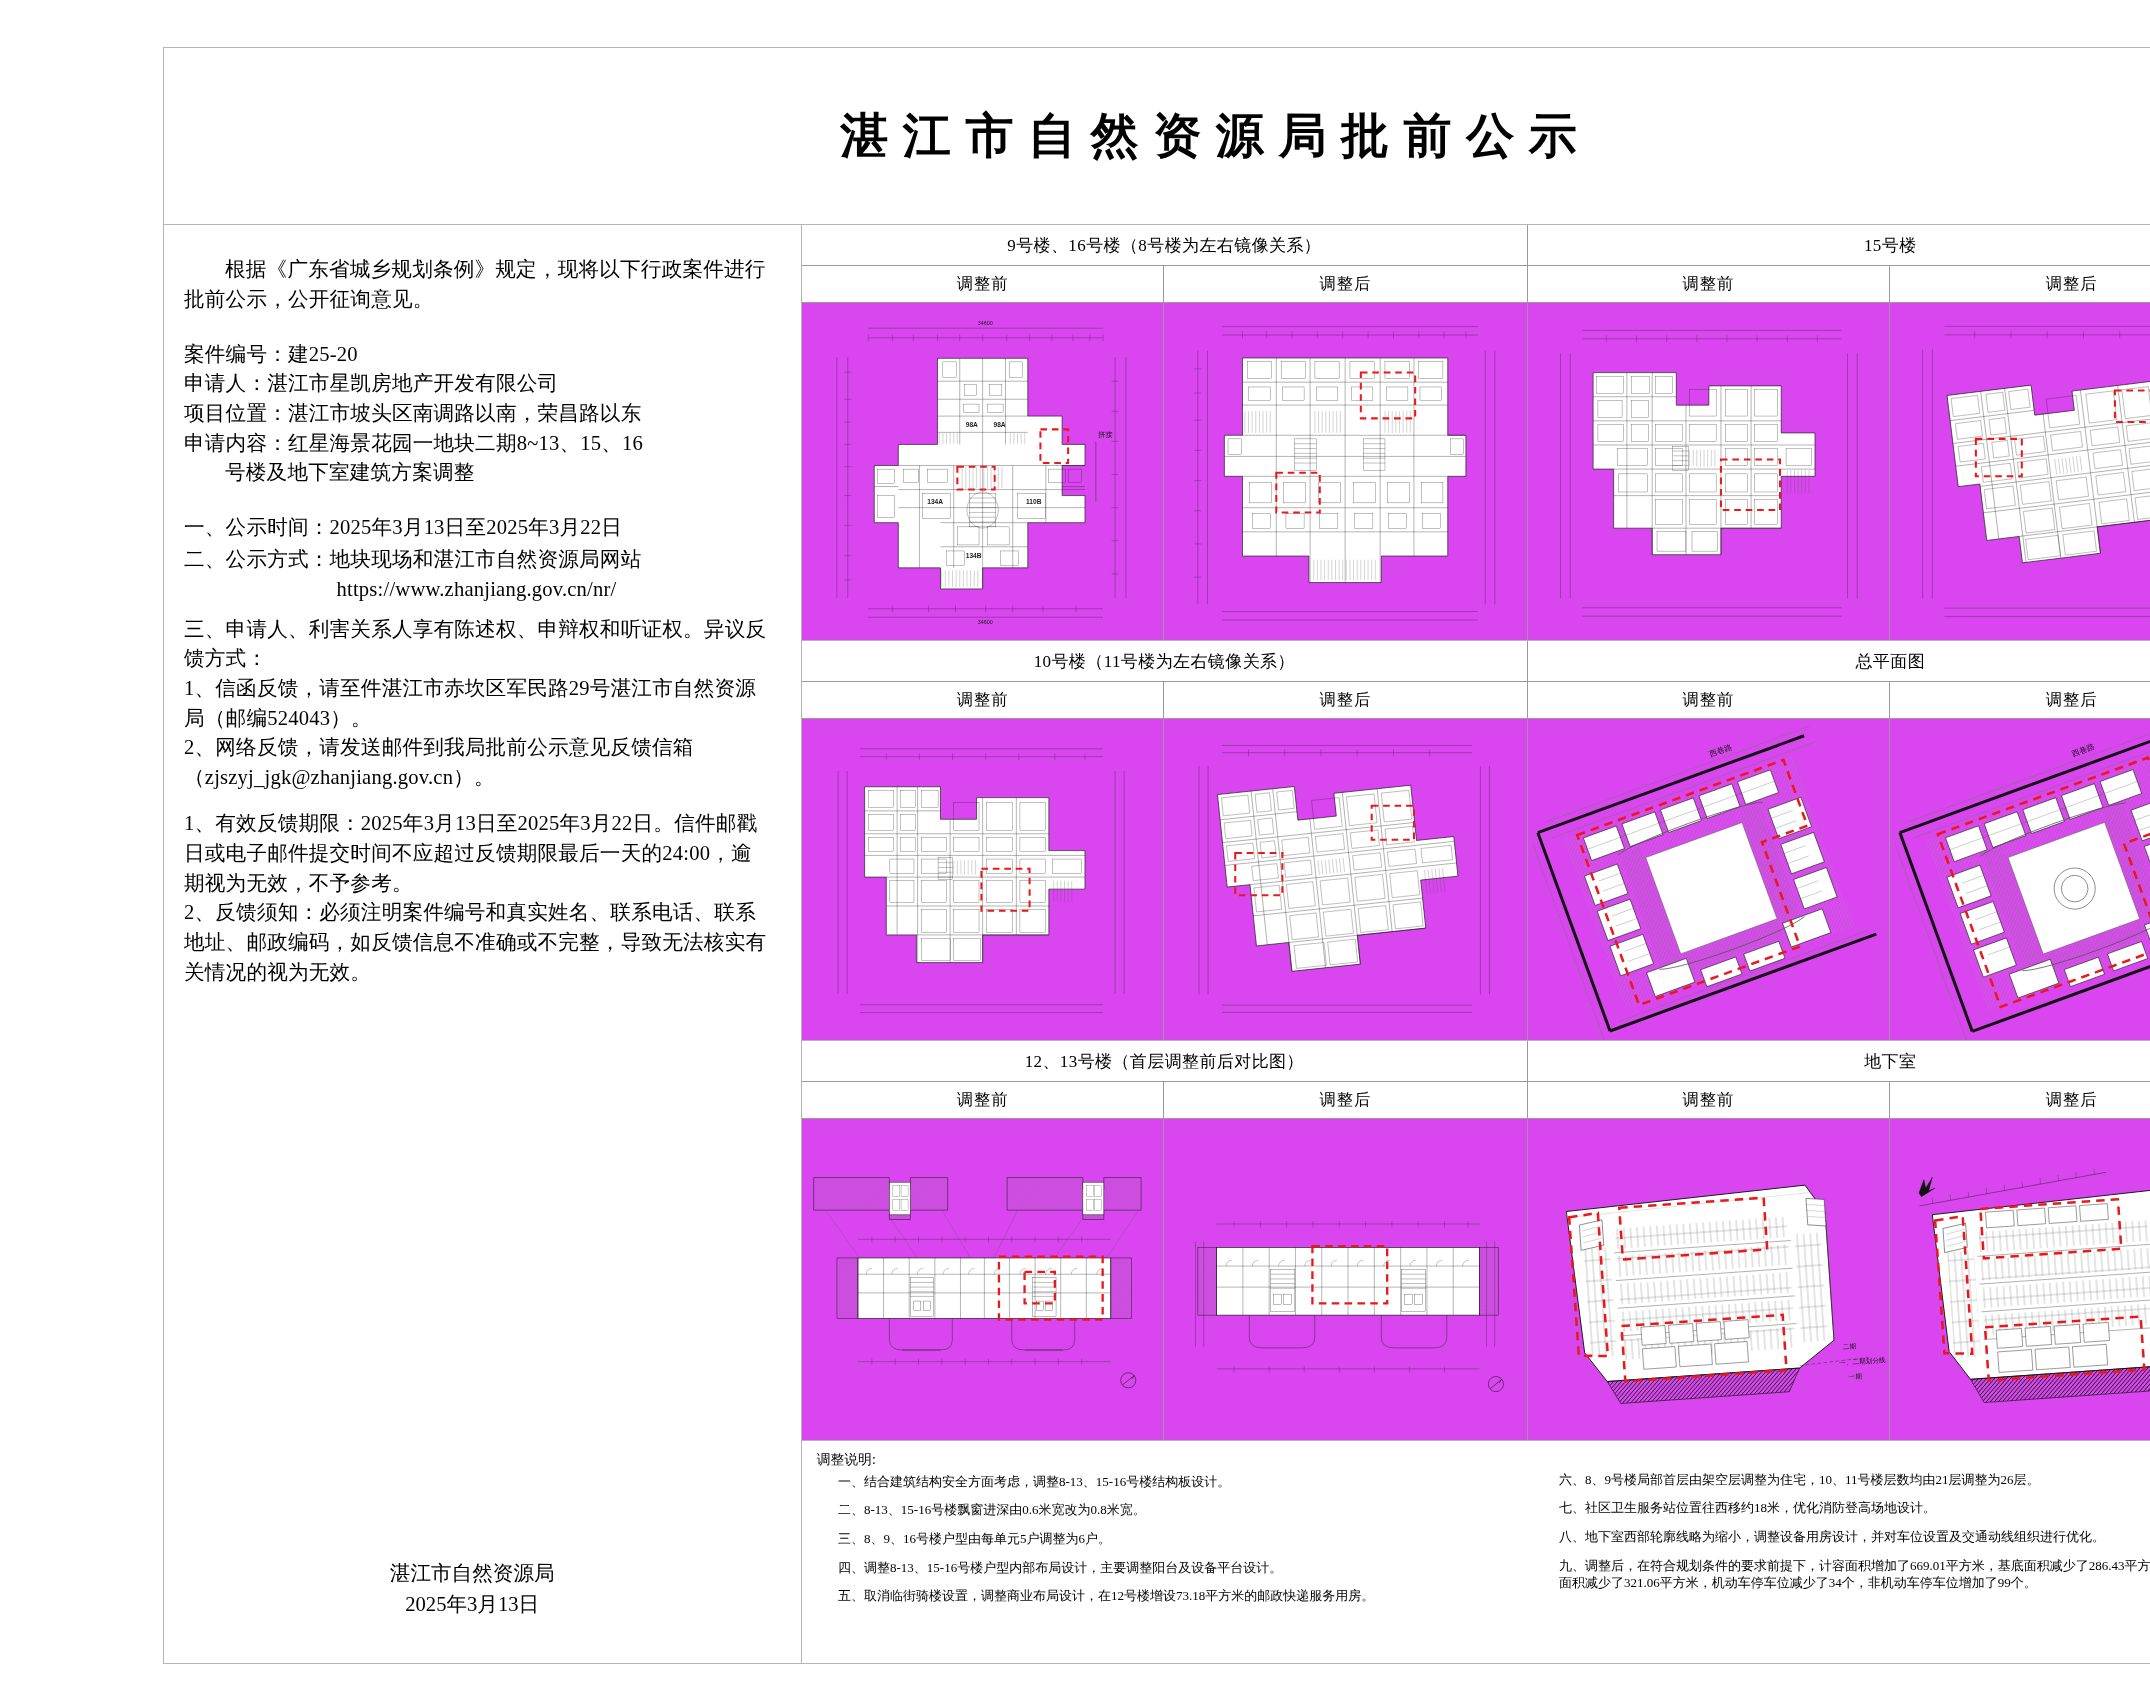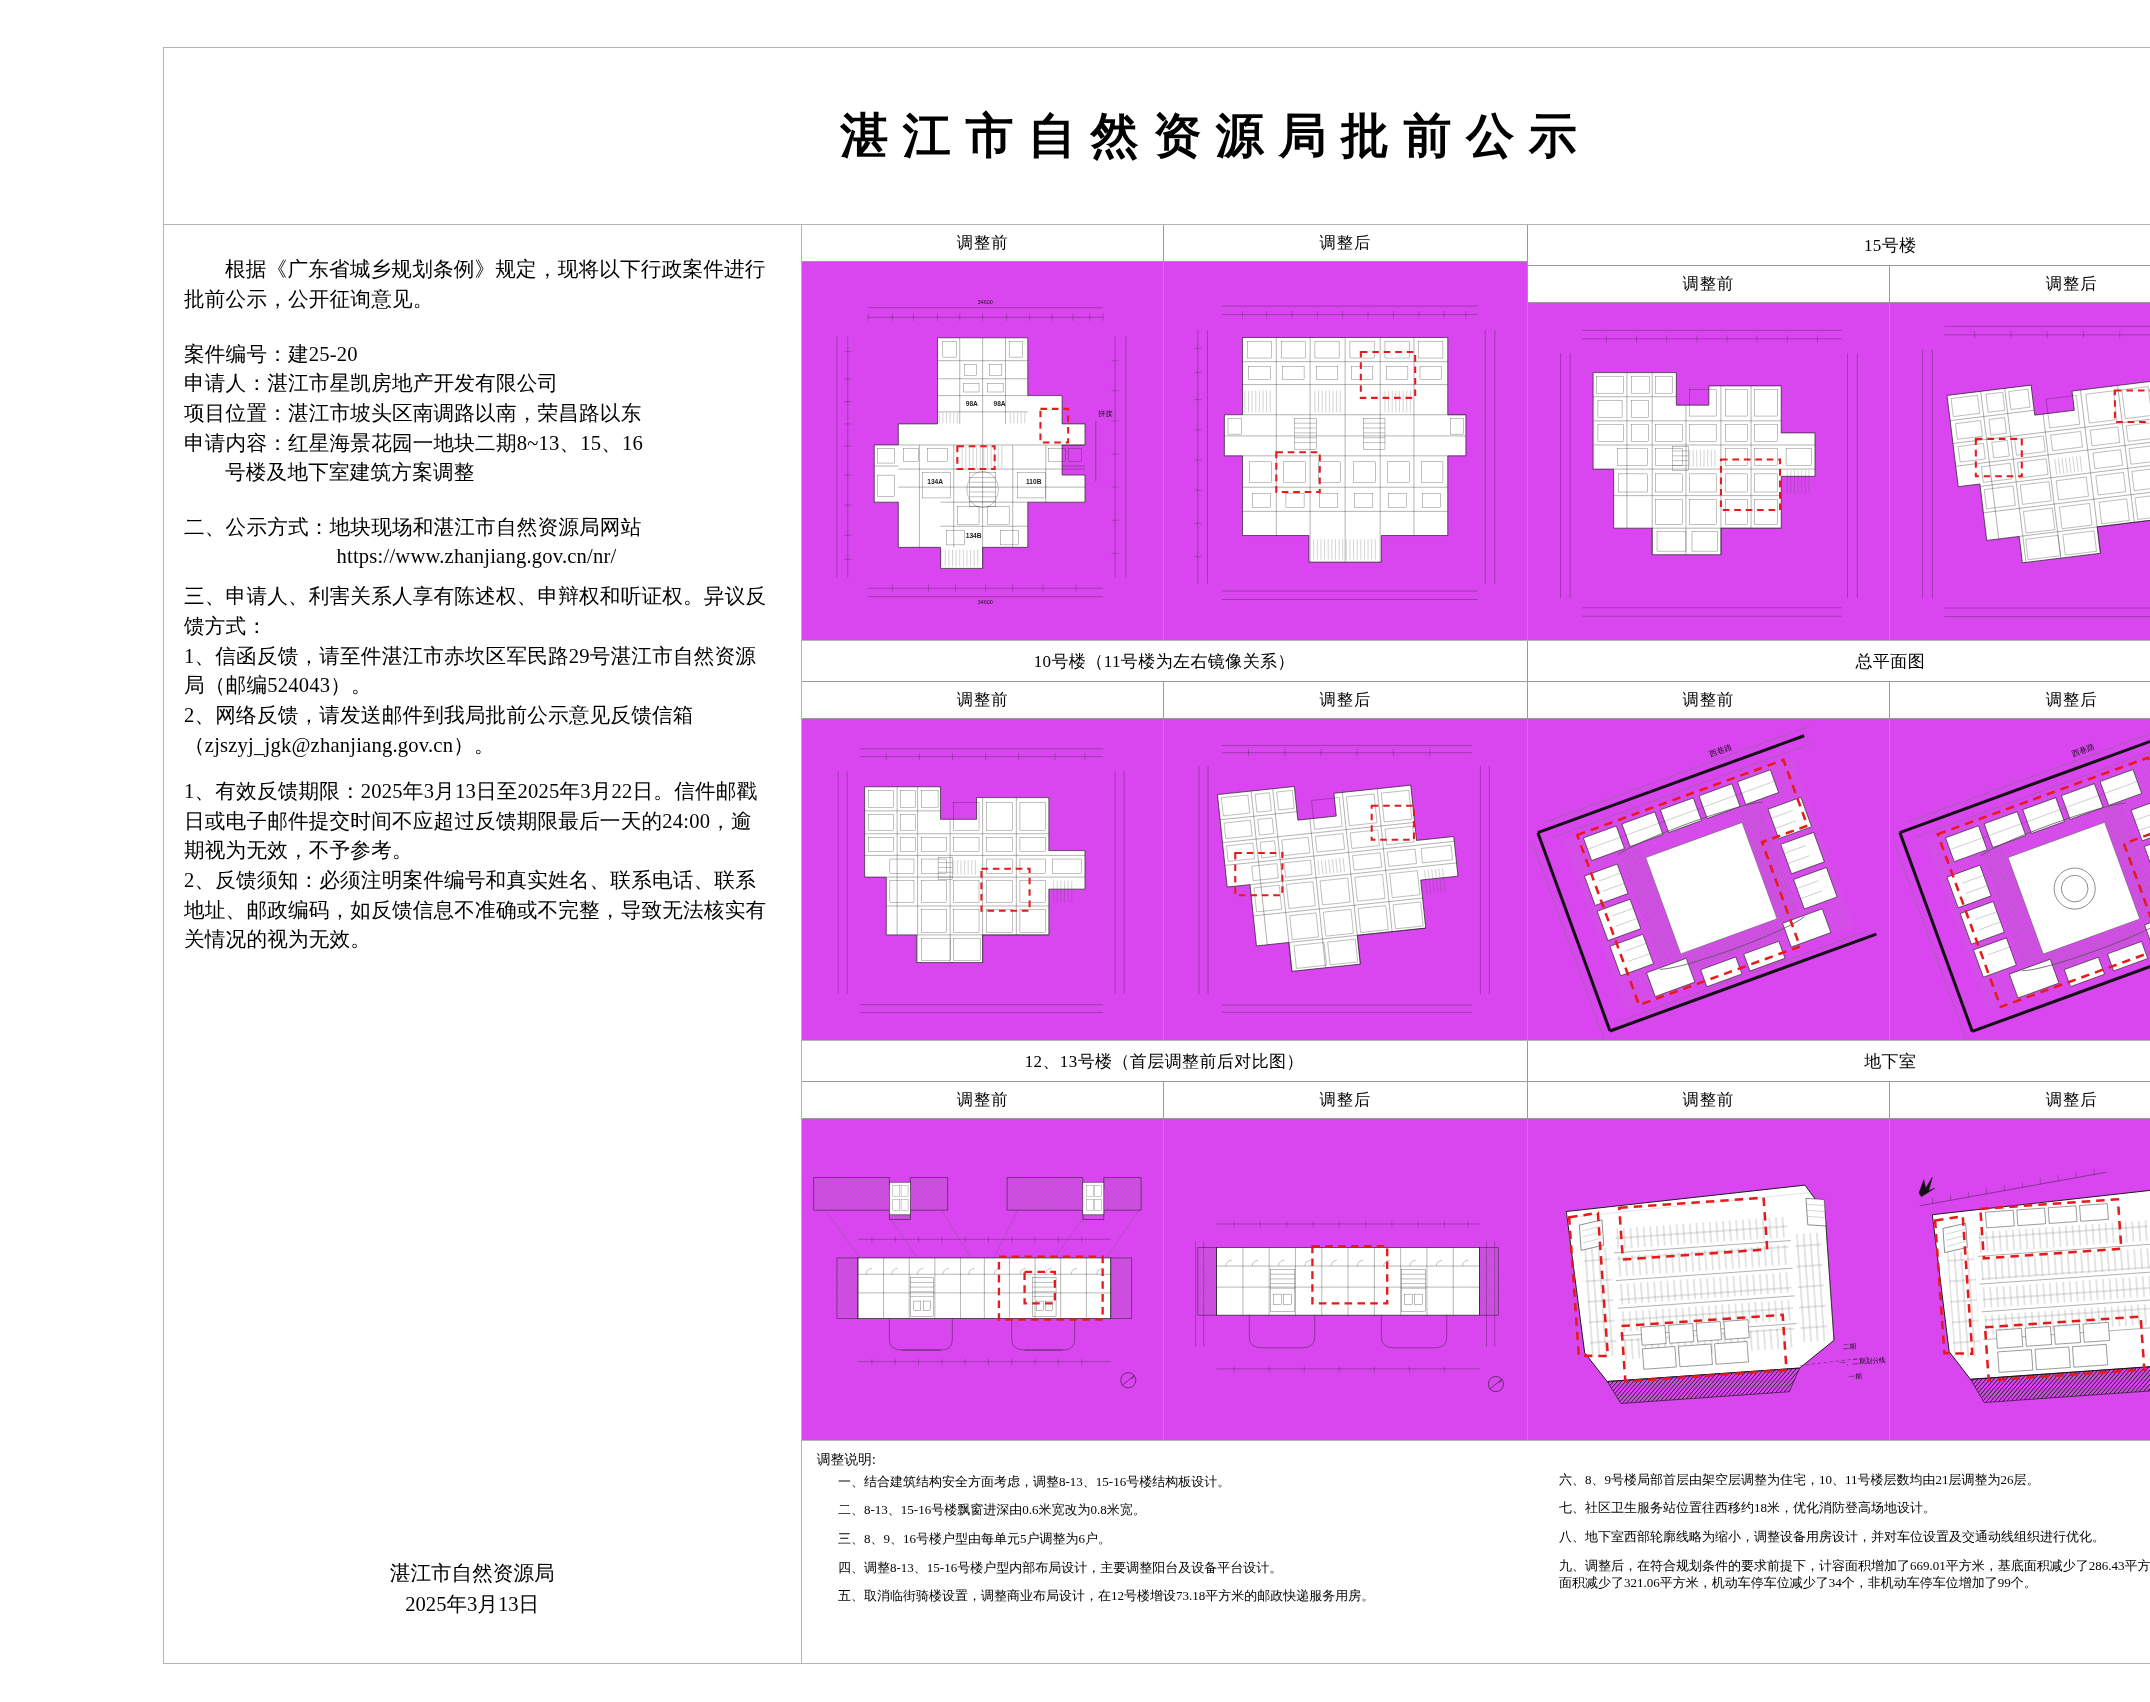--- a/index.html
+++ b/index.html
@@ -189,20 +189,21 @@
       <div class="ltext">
         <span>项目位置：</span><span>湛江市坡头区南调路以南，荣昌路以东</span>
       </div>
       <div class="ltext">
         <span>申请内容：</span><span>红星海景花园一地块二期8~13、15、16</span>
       </div>
       <div class="ltext indent-2">号楼及地下室建筑方案调整</div>
 
       <div class="blk"></div>
 
+      <div class="ltext">一、公示时间：2025年3月13日至2025年3月22日</div>
       <div class="blk-tight"></div>
       <div class="ltext">二、公示方式：地块现场和湛江市自然资源局网站</div>
       <div class="ltext center-url">https://www.zhanjiang.gov.cn/nr/</div>
 
       <div class="blk-tight" style="margin-top:10.3px"></div>
       <div class="ltext">三、申请人、利害关系人享有陈述权、申辩权和听证权。异议反馈方式：</div>
       <div class="ltext">1、信函反馈，请至件湛江市赤坎区军民路29号湛江市自然资源局（邮编524043）。</div>
       <div class="ltext">2、网络反馈，请发送邮件到我局批前公示意见反馈信箱（zjszyj_jgk@zhanjiang.gov.cn）。</div>
 
       <div class="blk" style="margin-top:17px"></div>
@@ -213,20 +214,21 @@
         <div>湛江市自然资源局</div>
         <div>2025年3月13日</div>
       </div>
     </div>
 
     <div class="right-col">
 
       <div class="draw-row r1">
 
         <div class="half left-half">
+          <div class="grp-title">9号楼、16号楼（8号楼为左右镜像关系）</div>
           <div class="pair">
             <div class="cell sep">
               <div class="cell-title">调整前</div>
               <div class="canvas">
                 <svg viewBox="0 0 600 520" preserveAspectRatio="xMidYMid meet">
                   <g stroke="#1a1a1a" fill="none" stroke-width="0.5">
 
                     <line x1="110" y1="38" x2="500" y2="38"></line>
                     <g stroke-width="0.4">
                       <line x1="110" y1="32" x2="110" y2="44"></line>

